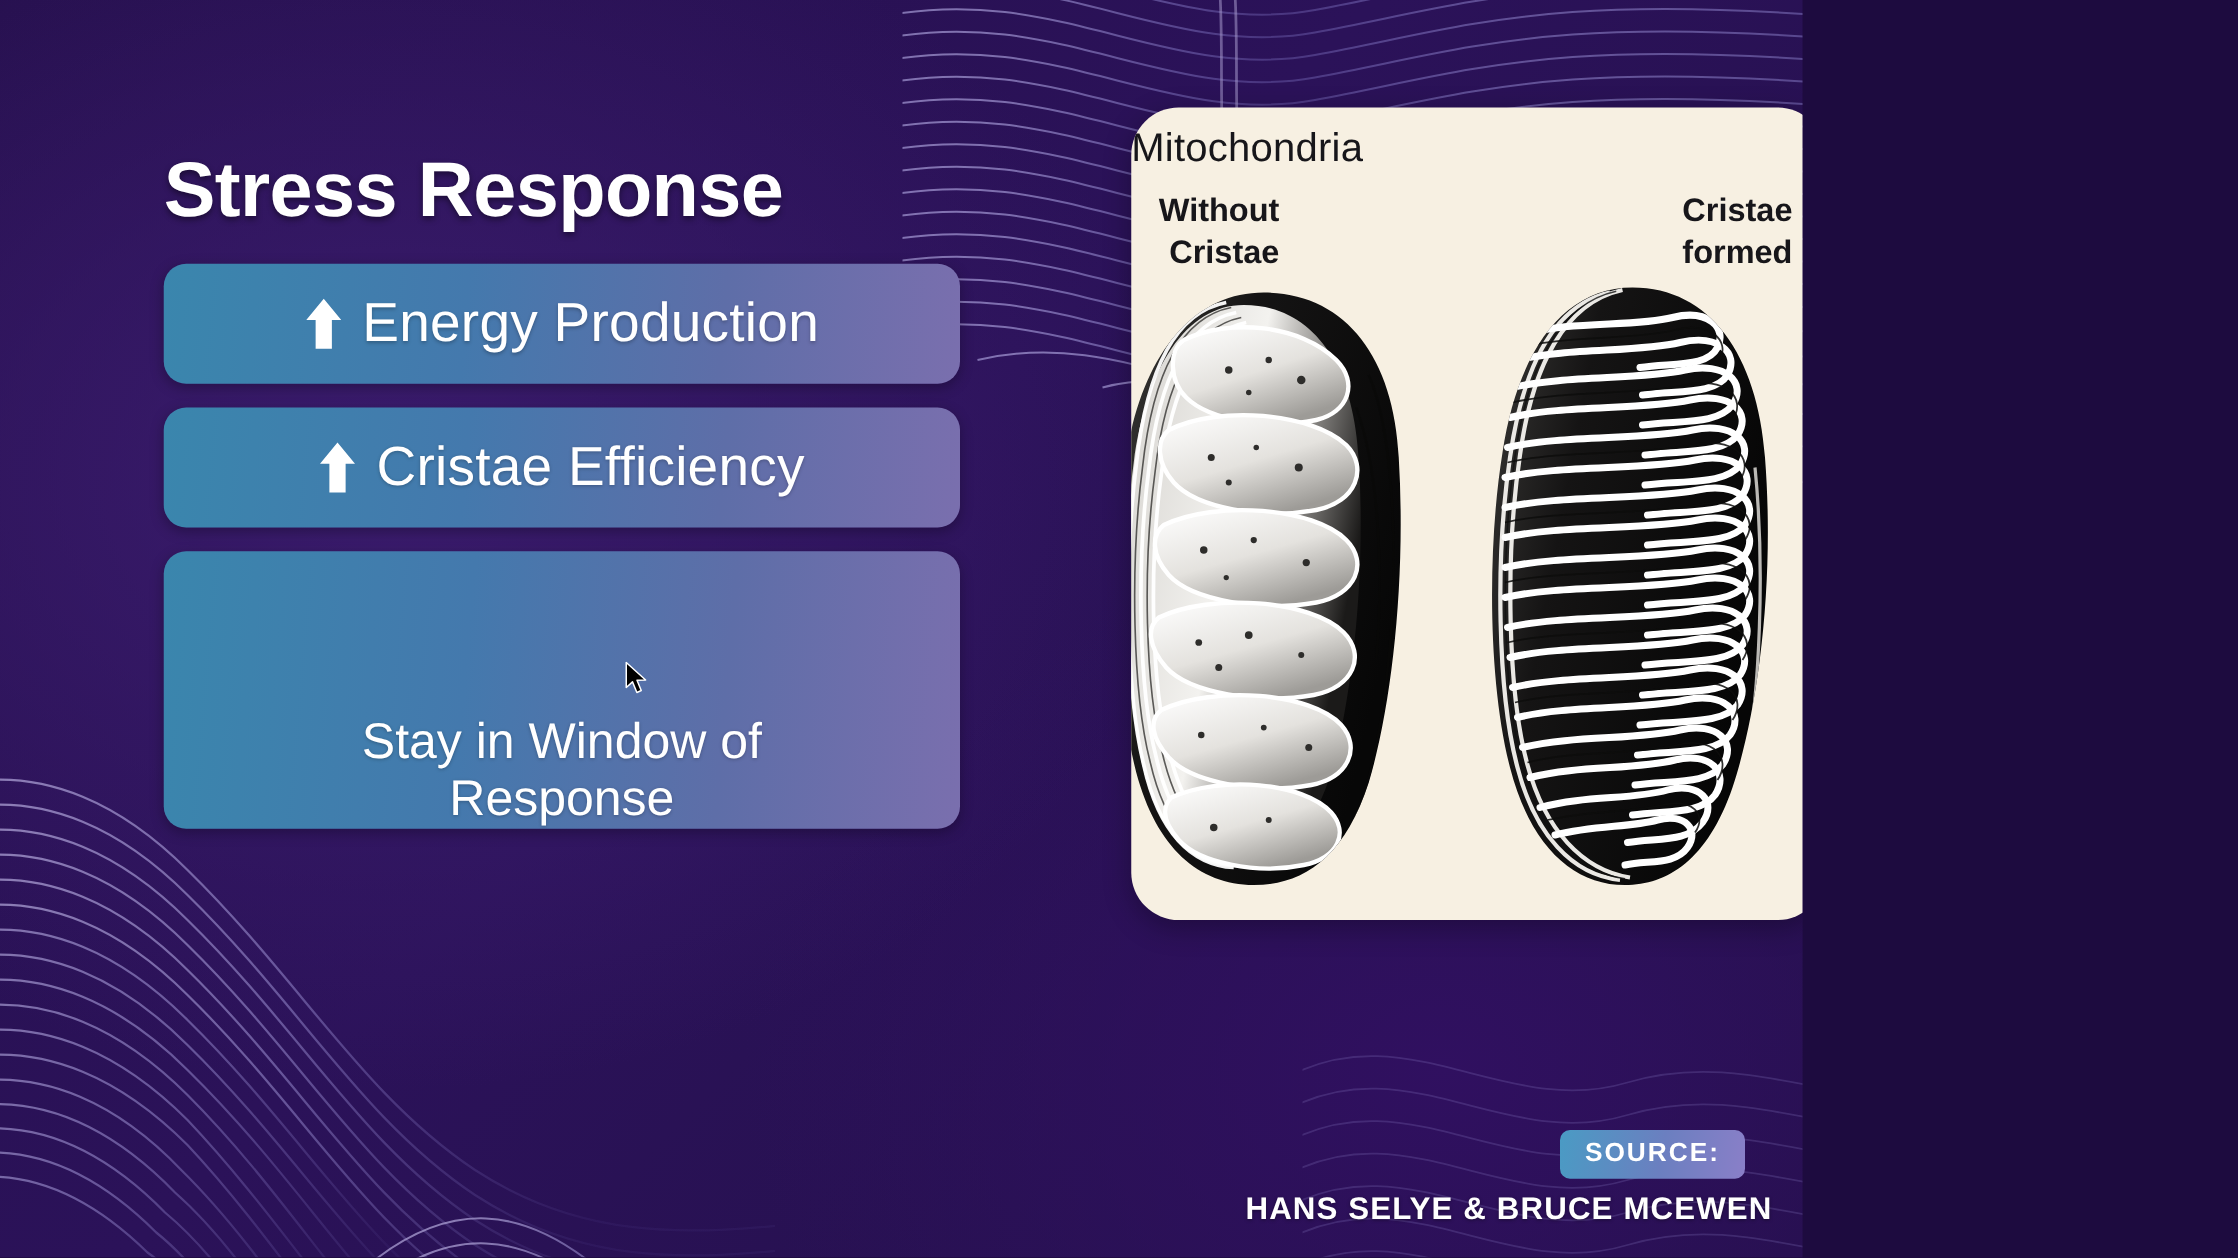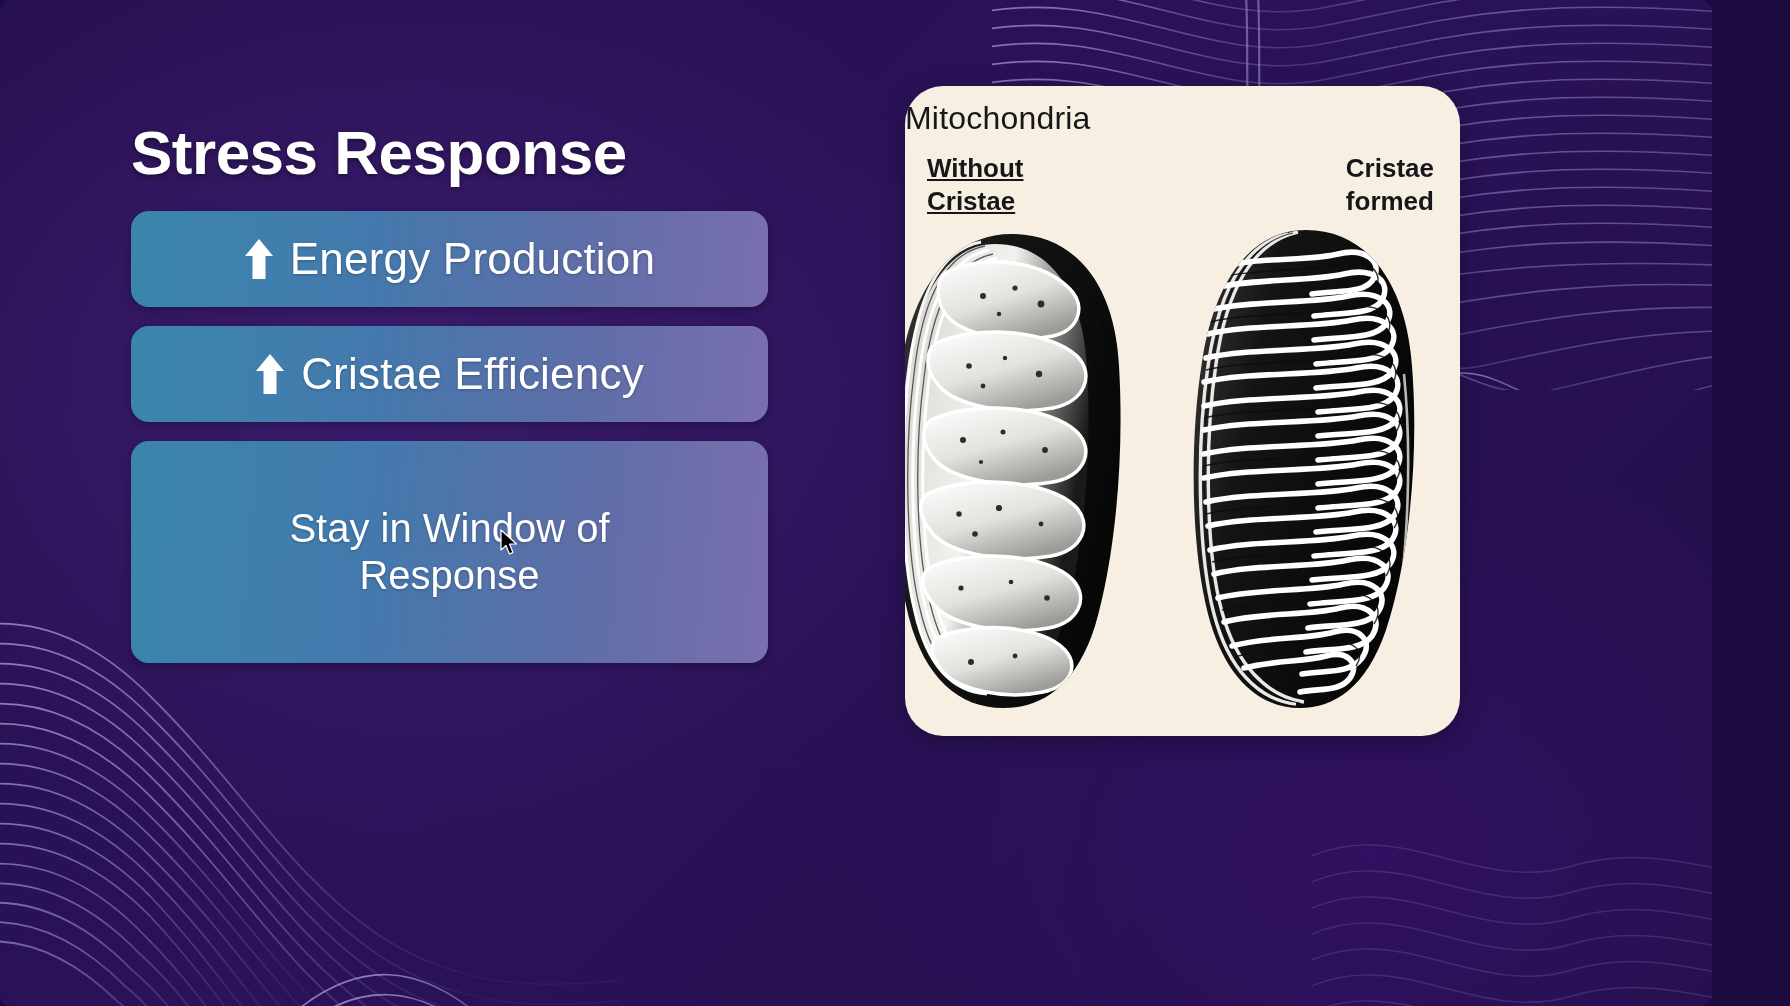--- a/index.html
+++ b/index.html
@@ -7,27 +7,26 @@
 
   html, body {
     width:1790px; height:1006px;
     overflow:hidden;
     background:#1d0b3f;
     font-family:"Liberation Sans", sans-serif;
   }
 
   #slide {
     position:relative;
-    width:1712px; height:1006px;
+    width:1442px; height:1006px;
     background:
       radial-gradient(ellipse 900px 700px at 22% 38%, #3b1c6e 0%, rgba(59,28,110,0) 70%),
       radial-gradient(ellipse 800px 600px at 80% 85%, #301060 0%, rgba(48,16,96,0) 70%),
       linear-gradient(135deg, #26104e 0%, #2b1259 45%, #231049 100%);
     overflow:hidden;
-    border-radius:11px;
   }
 
   
   .waves { position:absolute; pointer-events:none; }
   #waves-topright { top:-30px; right:-40px; width:760px; height:420px; opacity:.75; }
   #waves-bottomleft { bottom:-60px; left:-140px; width:760px; height:520px; opacity:.8; }
   #waves-bottomright { bottom:-80px; right:-120px; width:520px; height:340px; opacity:.35; }
 
   
   #left-col {
@@ -54,21 +53,21 @@
     background:linear-gradient(95deg, #3a86ad 0%, #4479ad 38%, #5e6ea8 70%, #7a6fae 100%);
     box-shadow:0 3px 10px rgba(0,0,0,.28);
     display:flex;
     align-items:center;
     justify-content:center;
     color:#ffffff;
     margin-bottom:19px;
   }
 
   .point-card.one-line { height:96px; }
-  .point-card.multi-line { height:222px; }
+  .point-card.multi-line { height:222px;align-items:flex-end; }
 
   .card-inner {
     display:flex;
     align-items:center;
     justify-content:center;
     gap:16px;
     text-align:center;
     padding:0 22px;
   }
 
@@ -113,21 +112,21 @@
     letter-spacing:.2px;
   }
 
   .panel-label {
     position:absolute;
     font-size:26px;
     font-weight:bold;
     color:#17161a;
     line-height:1.28;
   }
-  #label-left  { top:66px; left:22px; text-align:left;text-decoration:underline; }
+  #label-left  { top:66px; left:22px; text-align:right; }
   #label-right { top:66px; right:26px; text-align:left; }
 
   #mito-left  { position:absolute; left:-42px; top:140px;  width:300px; height:490px; }
   #mito-right { position:absolute; right:8px;  top:138px;  width:292px; height:490px; }
 
   
   #source-block {
     position:absolute;
     right:24px; bottom:24px;
     text-align:right;
@@ -435,18 +434,22 @@
         </g>
 
         <g fill="none" stroke="#e9e6e1" stroke-width="2.6" opacity="0.8">
           <path d="M244 150 C252 230 248 330 236 392"></path>
         </g>
       </g>
     </svg>
 
   </div>
 
+  <div id="source-block">
+    <div id="source-badge">SOURCE:</div>
+    <div id="source-authors">HANS SELYE &amp; BRUCE MCEWEN</div>
+  </div>
 
   <svg id="mouse-cursor" viewBox="0 0 20 28">
     <path d="M1 1 L1 21 L6 16.5 L9.5 25 L13 23.4 L9.6 15.2 L16.5 15 Z" fill="#000000" stroke="#ffffff" stroke-width="1.2" stroke-linejoin="round"></path>
   </svg>
 
 </div>
 
 </body></html>

